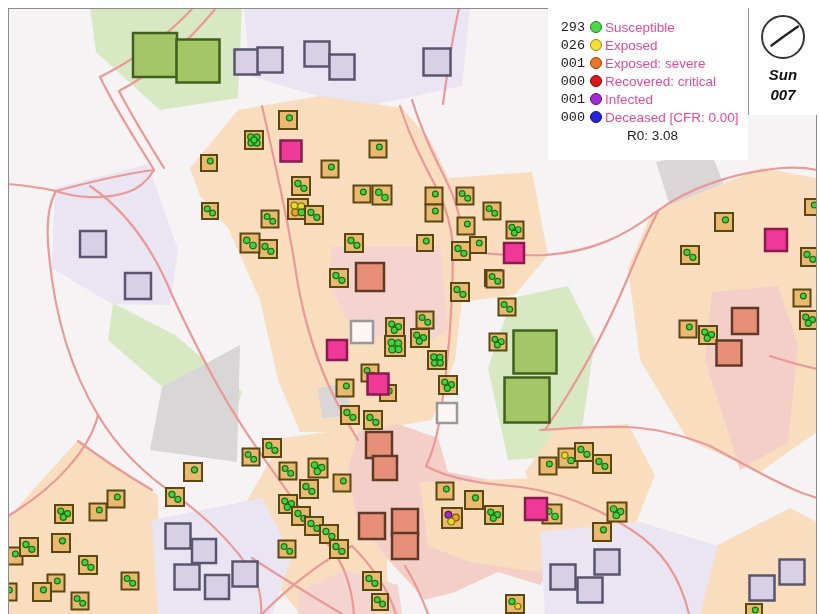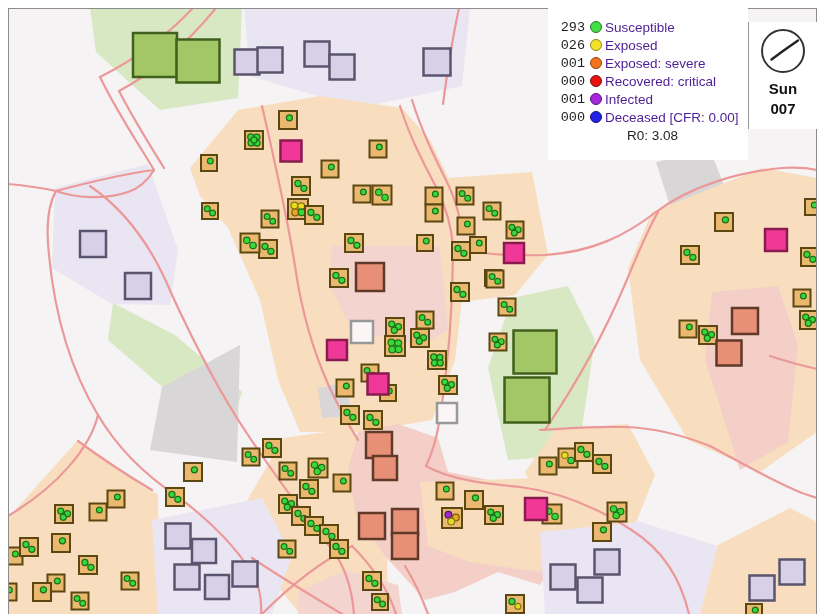--- a/index.html
+++ b/index.html
@@ -5,24 +5,24 @@
   html,body{margin:0;padding:0;background:#ffffff;}
   .stage{position:relative;width:819px;height:614px;background:#ffffff;
          font-family:"Liberation Sans",sans-serif;overflow:hidden;}
   #map{position:absolute;left:0;top:0;}
   .legend{position:absolute;left:548px;top:8px;width:200px;height:152px;
           background:#ffffff;padding-top:10px;box-sizing:border-box;}
   .legend-row{display:flex;align-items:center;height:18px;}
   .legend-count{width:37px;text-align:right;font-size:13.5px;color:#1f1f1f;font-family:Liberation Mono, monospace;}
   .legend-dot{width:10px;height:10px;border-radius:50%;margin:0 3px 0 5px;
               border:1.5px solid;flex:0 0 auto;}
-  .legend-label{font-size:13.5px;color:#4c1d95;white-space:nowrap;}
+  .legend-label{font-size:13.5px;color:#ec4899;white-space:nowrap;}
   .legend-r0{margin-left:79px;font-size:13.5px;color:#1f1f1f;height:18px;display:flex;align-items:center;}
-  .clockbox{position:absolute;left:748px;top:22px;width:69px;height:107px;
-            background:#ffffff;border-left:1px solid #9a9a9a;text-align:center;box-sizing:border-box;}
+  .clockbox{position:absolute;left:748px;top:8px;width:69px;height:107px;
+            background:#ffffff;border-left:1px solid #9a9a9a;text-align:center;box-sizing:border-box;font-style:italic;}
   .clock-svg{margin-top:5px;}
   .clock-day,.clock-num{font-weight:bold;font-size:15px;color:#111;line-height:1.3;}
 </style>
 </head>
 <body>
 
 <div class="stage">
   <svg id="map" width="819" height="614" viewBox="0 0 819 614">
       <rect x="8" y="8" width="811" height="640" fill="#f5f3f4"></rect>
       <polygon points="90,8 242,8 238,98 160,110 96,52" fill="#d8e8c3"></polygon>

